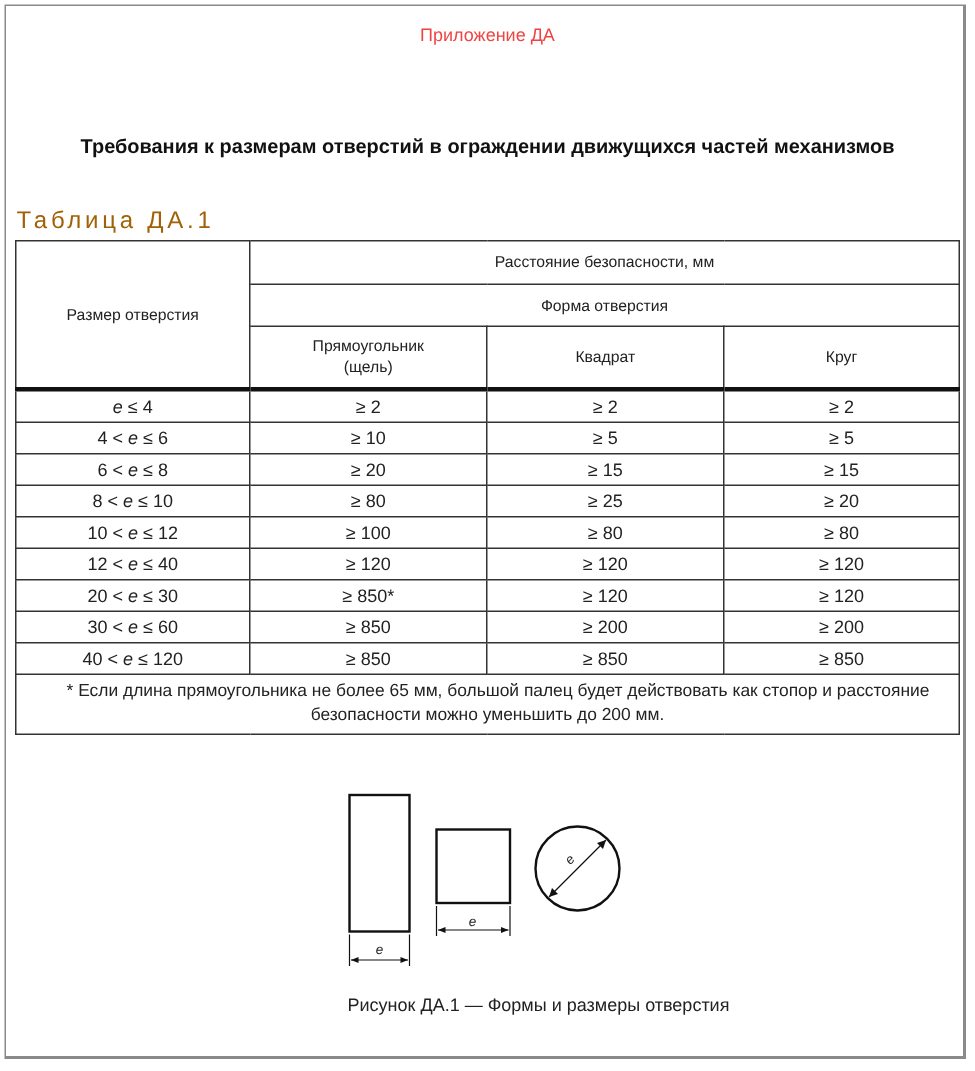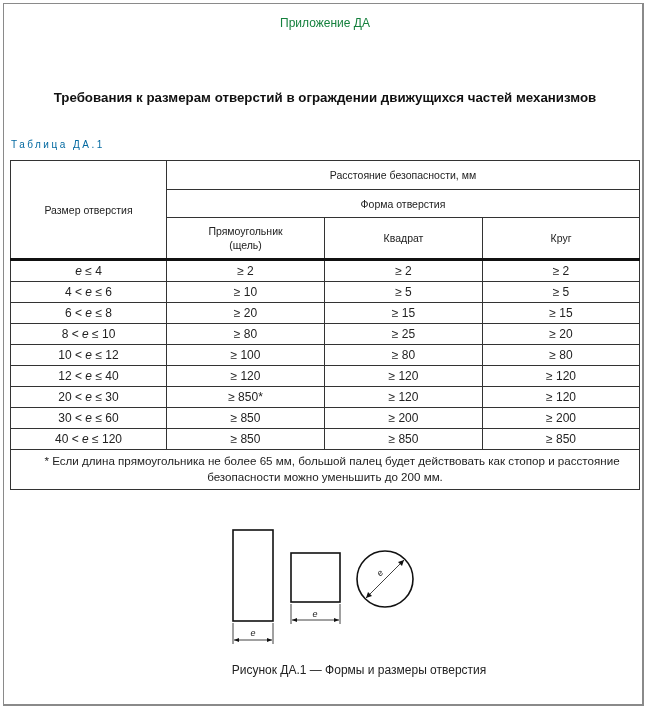--- a/index.html
+++ b/index.html
@@ -1,24 +1,24 @@
 <!DOCTYPE html>
 <html><head>
 <meta charset="utf-8">
 <style>
   html, body { margin: 0; padding: 0; background: #ffffff; }
   body { width: 650px; height: 714px; position: relative; overflow: hidden;
          font-family: "Liberation Sans", sans-serif; color: #1a1a1a; }
   .frame { position: absolute; left: 3px; top: 3px; width: 641px; height: 703px;
            border: 1px solid #8a8a8a; border-right-width: 2px; border-bottom-width: 2px; box-sizing: border-box; }
   .appendix { position: absolute; left: 0; width: 650px; top: 15px; text-align: center;
-              font-size: 12px; line-height: 16px; color: #15803d; }
+              font-size: 12px; line-height: 16px; color: #ef4444; }
   .title { position: absolute; left: 0; width: 650px; top: 89px; text-align: center;
            font-size: 13.3px; font-weight: bold; line-height: 18px; color: #111; }
-  .table-label { position: absolute; left: 11px; top: 139px; font-size: 10px; letter-spacing: 2.5px; color: #0369a1; }
+  .table-label { position: absolute; left: 11px; top: 139px; font-size: 16px; letter-spacing: 2.5px; color: #a16207; }
   table.main { position: absolute; left: 10px; top: 160px; width: 629px; border-collapse: collapse;
                font-size: 11.5px; color: #222; table-layout: fixed; }
   table.main td { border: 1px solid #333; text-align: center; padding: 0; }
   table.main tr.h1 td { height: 28px; font-size: 10.5px; margin-top: 43px; }
   table.main tr.h2 td { height: 27px; font-size: 10.5px; }
   table.main tr.h3 td { height: 40px; font-size: 10.5px; line-height: 14px; }
   table.main tr.first td { border-top: 3px solid #111; }
   table.main tr.data td { height: 20px; font-size: 12px; }
   table.main td.note { text-align: center; font-size: 11.6px; line-height: 16px; padding: 3px 4px 4px 4px; }
   table.main td.note .indent { display: inline-block; width: 14px; }

